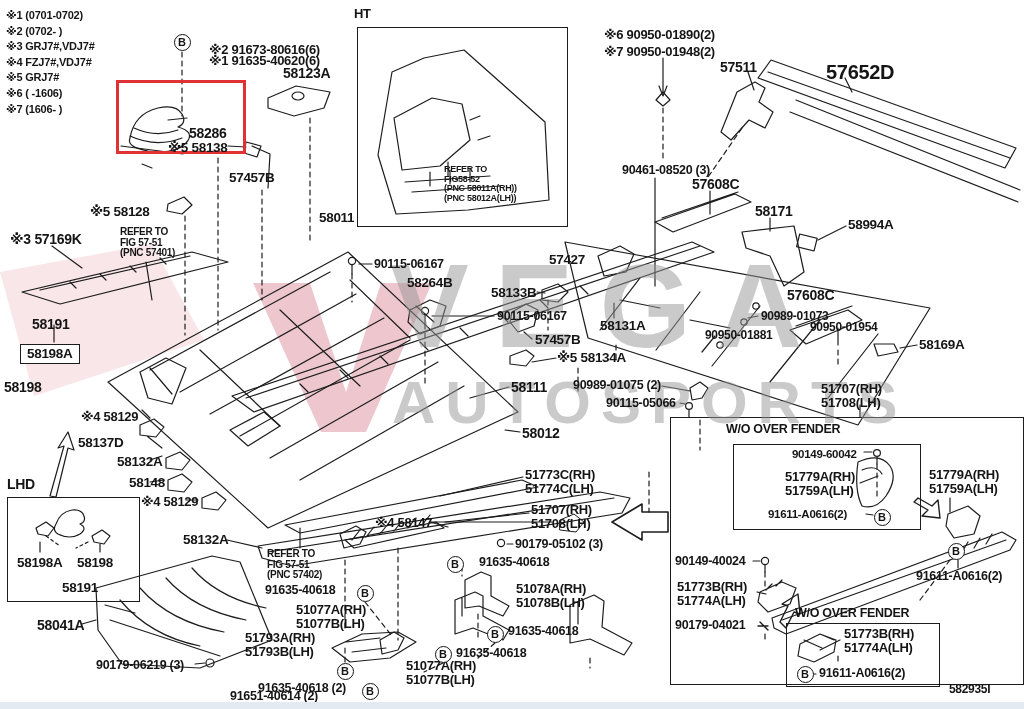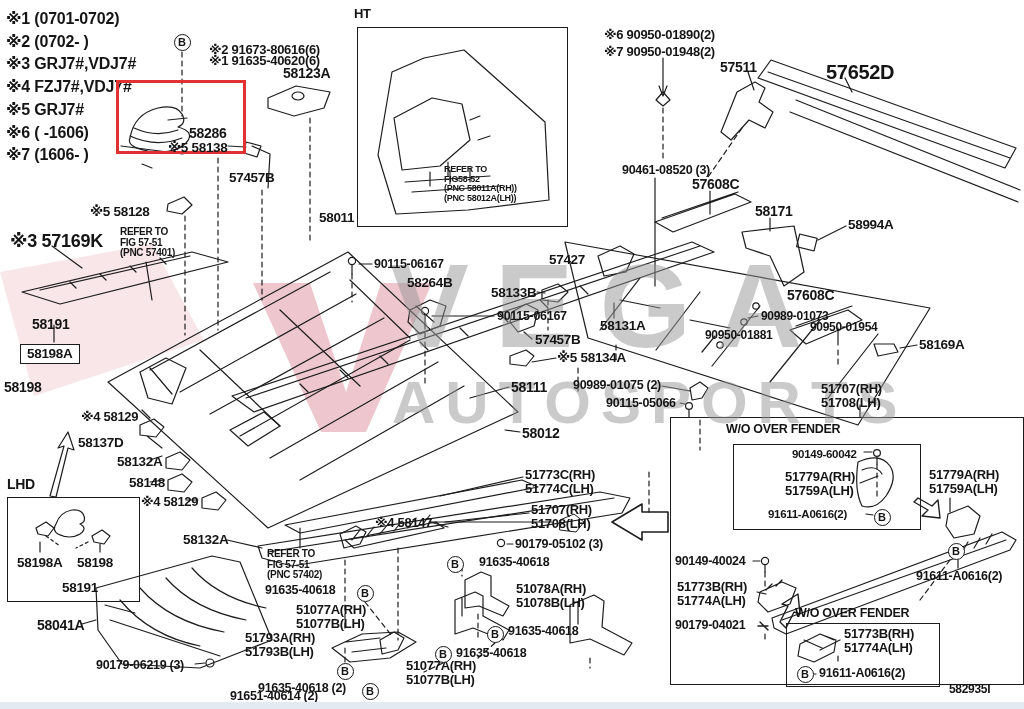--- a/index.html
+++ b/index.html
@@ -5,21 +5,21 @@
   html,body{margin:0;padding:0;background:#fff;}
   #stage{position:relative;width:1024px;height:709px;background:#ffffff;overflow:hidden;
          font-family:"Liberation Sans","DejaVu Sans",sans-serif;}
   #artwork{position:absolute;left:0;top:0;}
   .label{position:absolute;font-weight:bold;color:#151515;white-space:pre-line;
          line-height:1.06;letter-spacing:-0.3px;}
   .label.boxed{border:1.6px solid #1c1c1c;padding:2px 6px;background:#fff;}
   .callout{position:absolute;width:17px;height:17px;border:1.7px solid #151515;border-radius:50%;
            display:flex;align-items:center;justify-content:center;font-weight:bold;font-size:11px;
            color:#151515;background:#fff;box-sizing:border-box;}
-  .legend{position:absolute;left:6px;top:8px;font-weight:bold;font-size:16px;color:#151515;
+  .legend{position:absolute;left:6px;top:8px;font-weight:bold;font-size:11px;color:#151515;
           line-height:1.42;letter-spacing:-0.2px;}
   .frame{position:absolute;border:1.6px solid #1c1c1c;background:transparent;}
   .frame.red{border:3px solid;background:transparent;}
   .wm{position:absolute;color:rgba(150,150,150,0.50);font-weight:bold;pointer-events:none;}
   #wm-line1{left:390px;top:238px;font-size:118px;letter-spacing:26px;}
   #wm-line2{left:392px;top:368px;font-size:60px;letter-spacing:10px;}
   #bottom-strip{position:absolute;left:0;top:702px;width:1024px;height:7px;background:#e4eaf1;}
 </style>
 </head>
 <body>
@@ -245,21 +245,21 @@
       <div class="label" style="left: 604px; top: 28px; font-size: 13px;">※6 90950-01890(2)</div>
       <div class="label" style="left: 604px; top: 45px; font-size: 13px;">※7 90950-01948(2)</div>
       <div class="label" style="left: 720px; top: 60px; font-size: 14px;">57511</div>
       <div class="label" style="left: 826px; top: 62px; font-size: 20px;">57652D</div>
       <div class="label" style="left: 622px; top: 164px; font-size: 12.5px;">90461-08520 (3)</div>
       <div class="label" style="left: 692px; top: 177px; font-size: 14px;">57608C</div>
       <div class="label" style="left: 755px; top: 204px; font-size: 14px;">58171</div>
       <div class="label" style="left: 848px; top: 218px; font-size: 13.5px;">58994A</div>
       <div class="label" style="left: 549px; top: 253px; font-size: 13.5px;">57427</div>
       <div class="label" style="left: 90px; top: 205px; font-size: 13.5px;">※5 58128</div>
-      <div class="label" style="left: 10px; top: 232px; font-size: 18px;">※3 57169K</div>
+      <div class="label" style="left: 10px; top: 232px; font-size: 14px;">※3 57169K</div>
       <div class="label" style="left: 120px; top: 227px; font-size: 10px;">REFER TO
 FIG 57-51
 (PNC 57401)</div>
       <div class="label" style="left: 374px; top: 258px; font-size: 12.5px;">90115-06167</div>
       <div class="label" style="left: 407px; top: 276px; font-size: 13.5px;">58264B</div>
       <div class="label" style="left: 491px; top: 286px; font-size: 13.5px;">58133B</div>
       <div class="label" style="left: 497px; top: 310px; font-size: 12.5px;">90115-06167</div>
       <div class="label" style="left: 535px; top: 333px; font-size: 13.5px;">57457B</div>
       <div class="label" style="left: 557px; top: 351px; font-size: 13.5px;">※5 58134A</div>
       <div class="label" style="left: 600px; top: 319px; font-size: 13.5px;">58131A</div>

